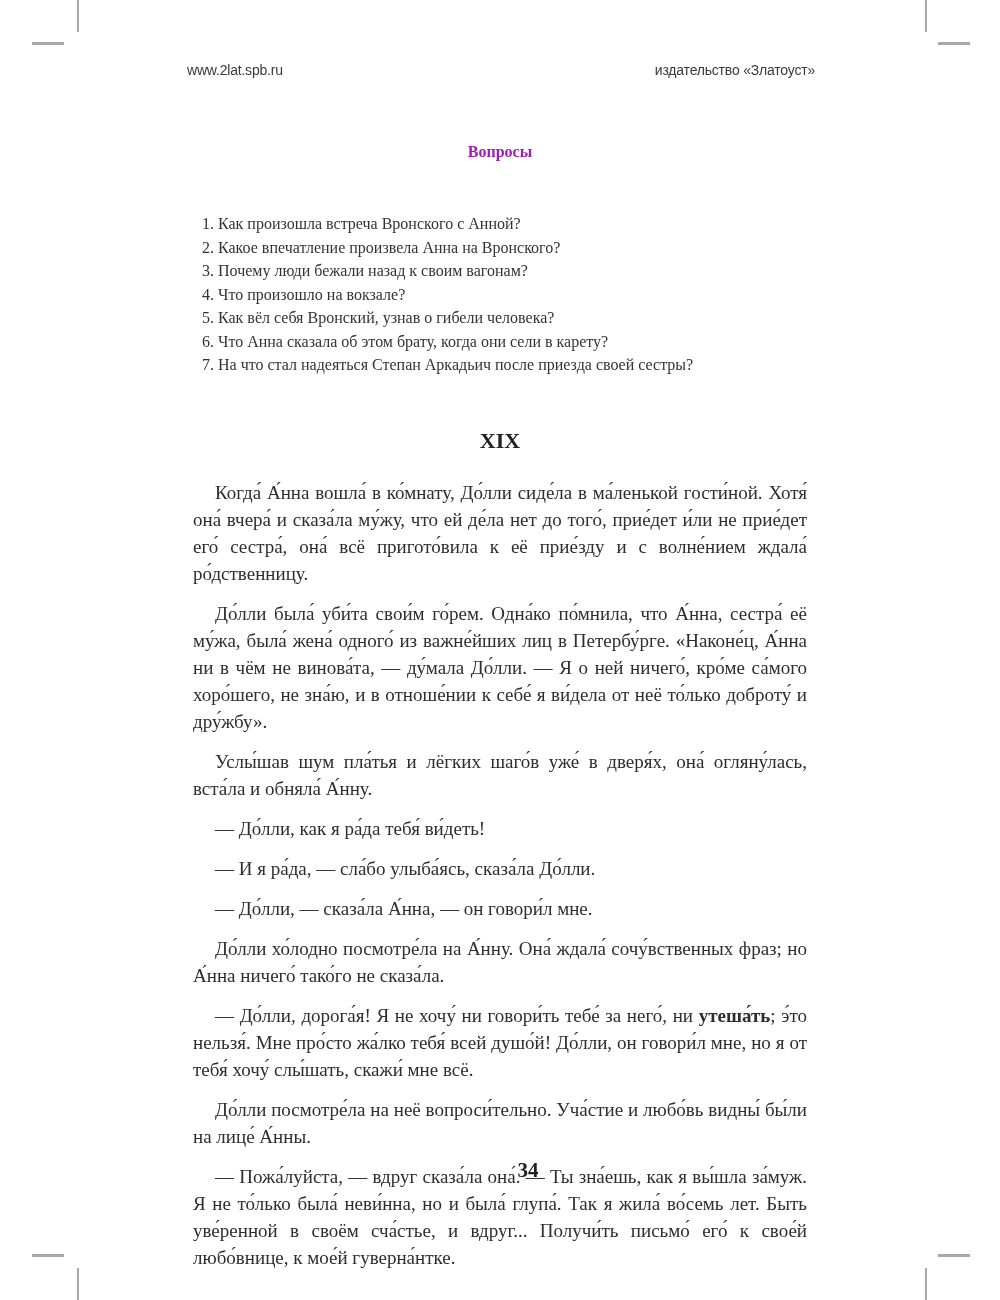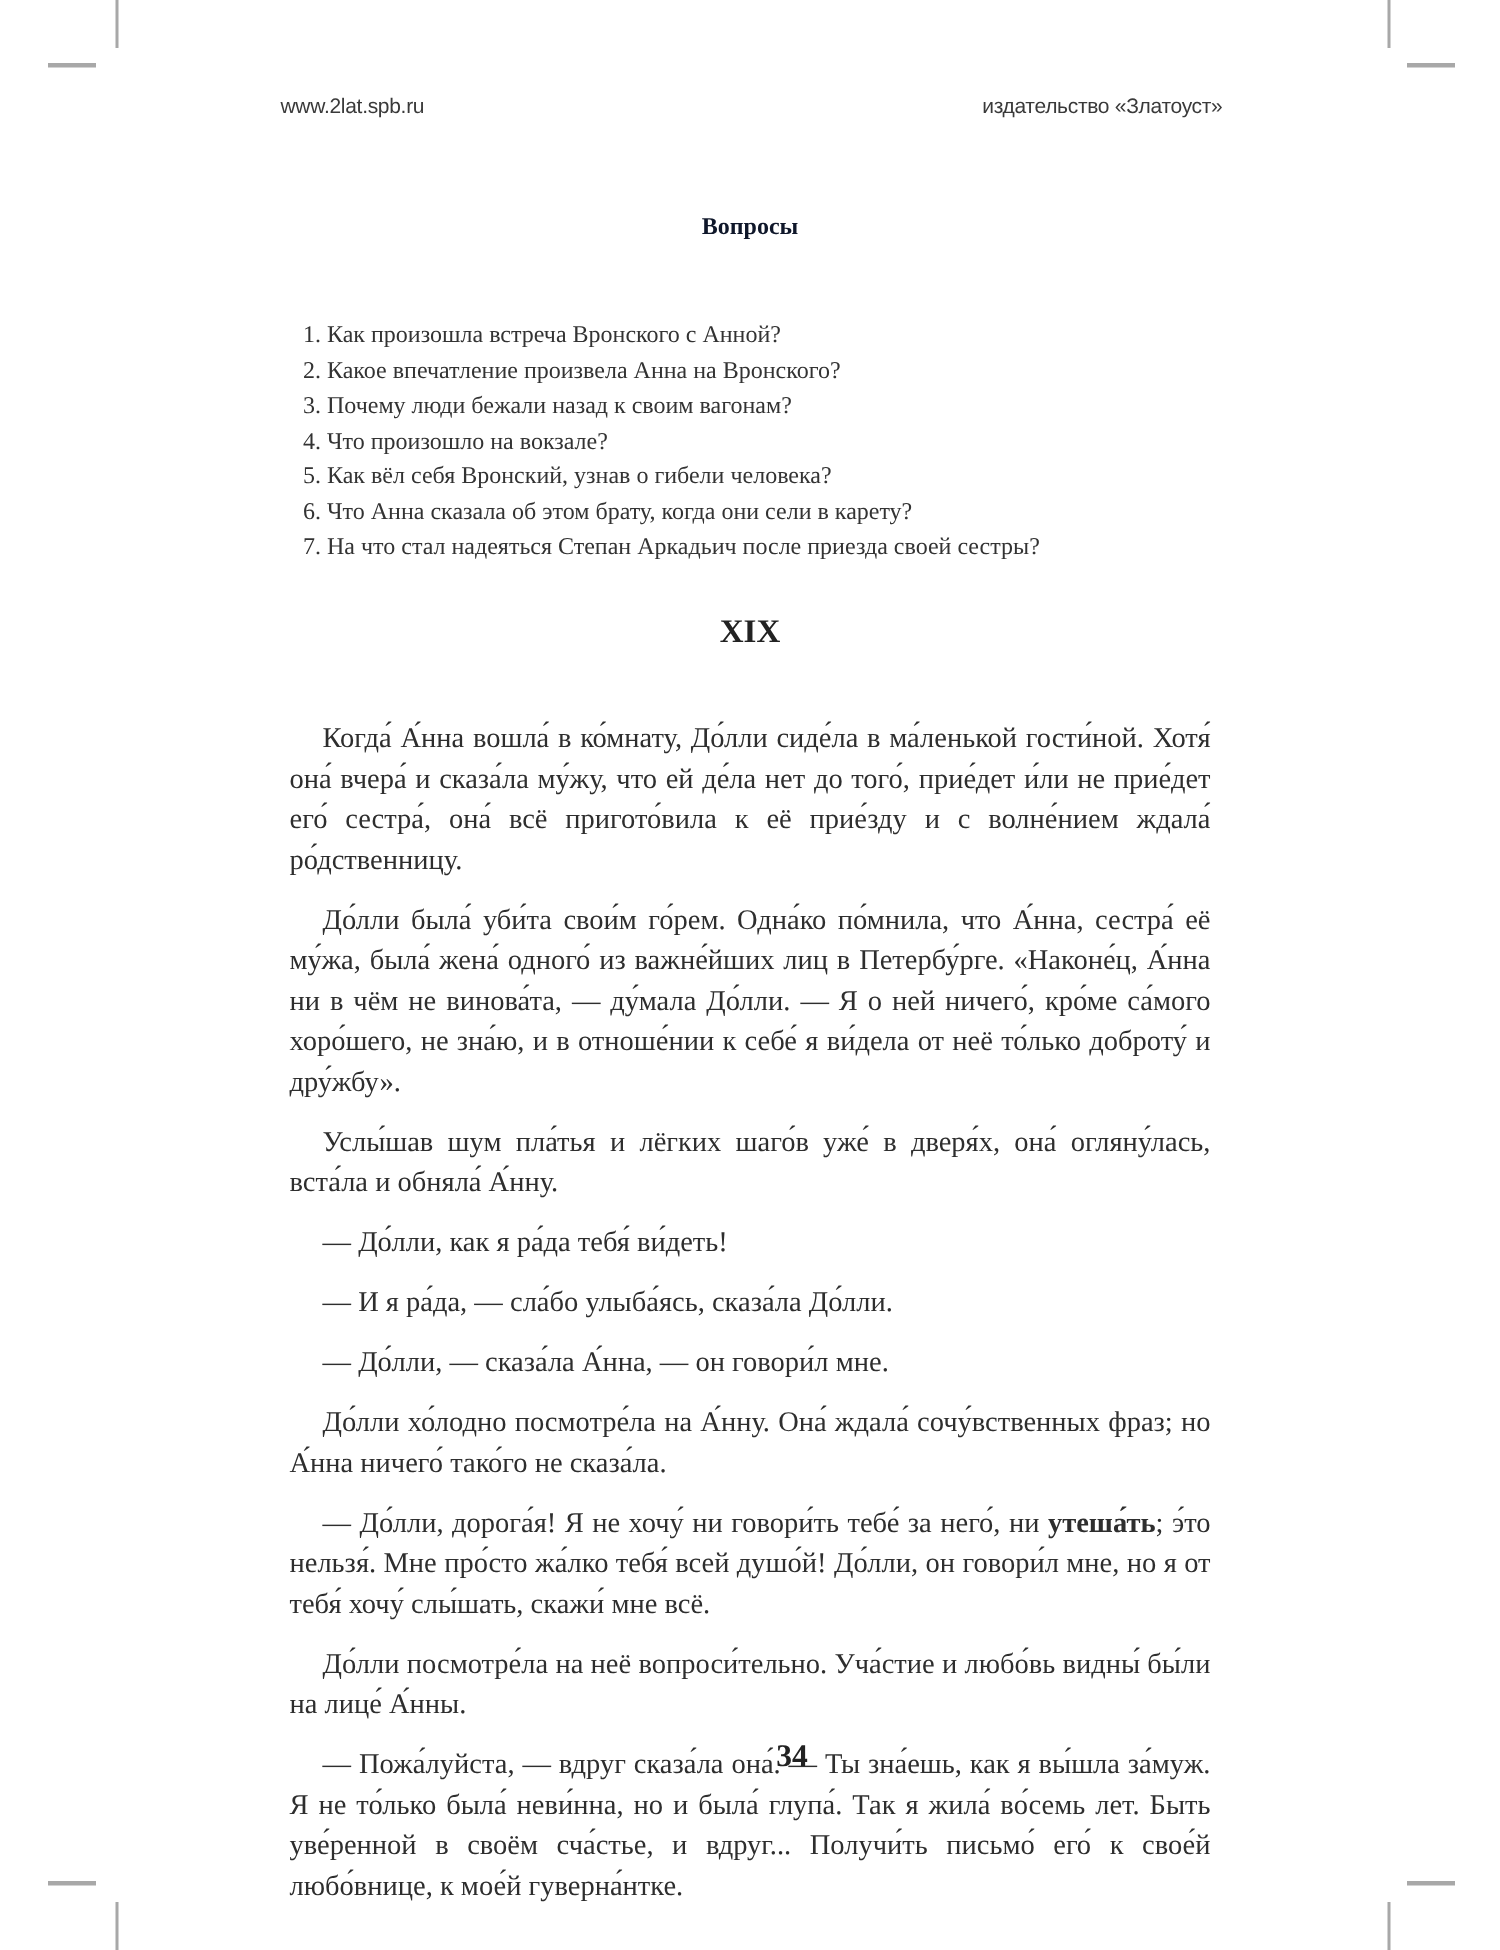--- a/index.html
+++ b/index.html
@@ -11,28 +11,28 @@
   .crop.v { width: 2px; height: 32px; }
   .crop.h { width: 32px; height: 3px; }
   .running-head {
     position: absolute; top: 62px; font-family: "Liberation Sans", "DejaVu Sans", sans-serif;
     font-size: 14px; color: #3a3a3a; letter-spacing: -0.2px;
   }
   .rh-left { left: 187px; }
   .rh-right { right: 185px; text-align: center; }
   .questions-title {
     position: absolute; top: 143px; left: 0; width: 1000px; text-align: center;
-    font-weight: bold; font-size: 16px; color: #0f172a;
+    font-weight: bold; font-size: 16px; color: #a21caf;
   }
   .questions {
     position: absolute; top: 180px; left: 180px; width: 640px; font-size: 16px; line-height: 23.5px; color: #333; margin-top: 32px;
   }
   .questions .q { text-indent: 22px; }
   .chapter {
-    position: absolute; top: 408px; left: 0; width: 1000px; text-align: center;
+    position: absolute; top: 428px; left: 0; width: 1000px; text-align: center;
     font-weight: bold; font-size: 22px; color: #222;
   }
   .body-text {
     position: absolute; top: 466px; left: 180px; width: 640px; font-size: 19px; line-height: 27px;
     color: #2e2e2e; text-align: justify;
   }
   .body-text p { margin: 13px; text-indent: 22px; }
   .page-number {
     position: absolute; top: 1158px; left: 0; width: 1000px; text-align: center;
     font-weight: bold; font-size: 21px; color: #222; margin-left: 28px;

